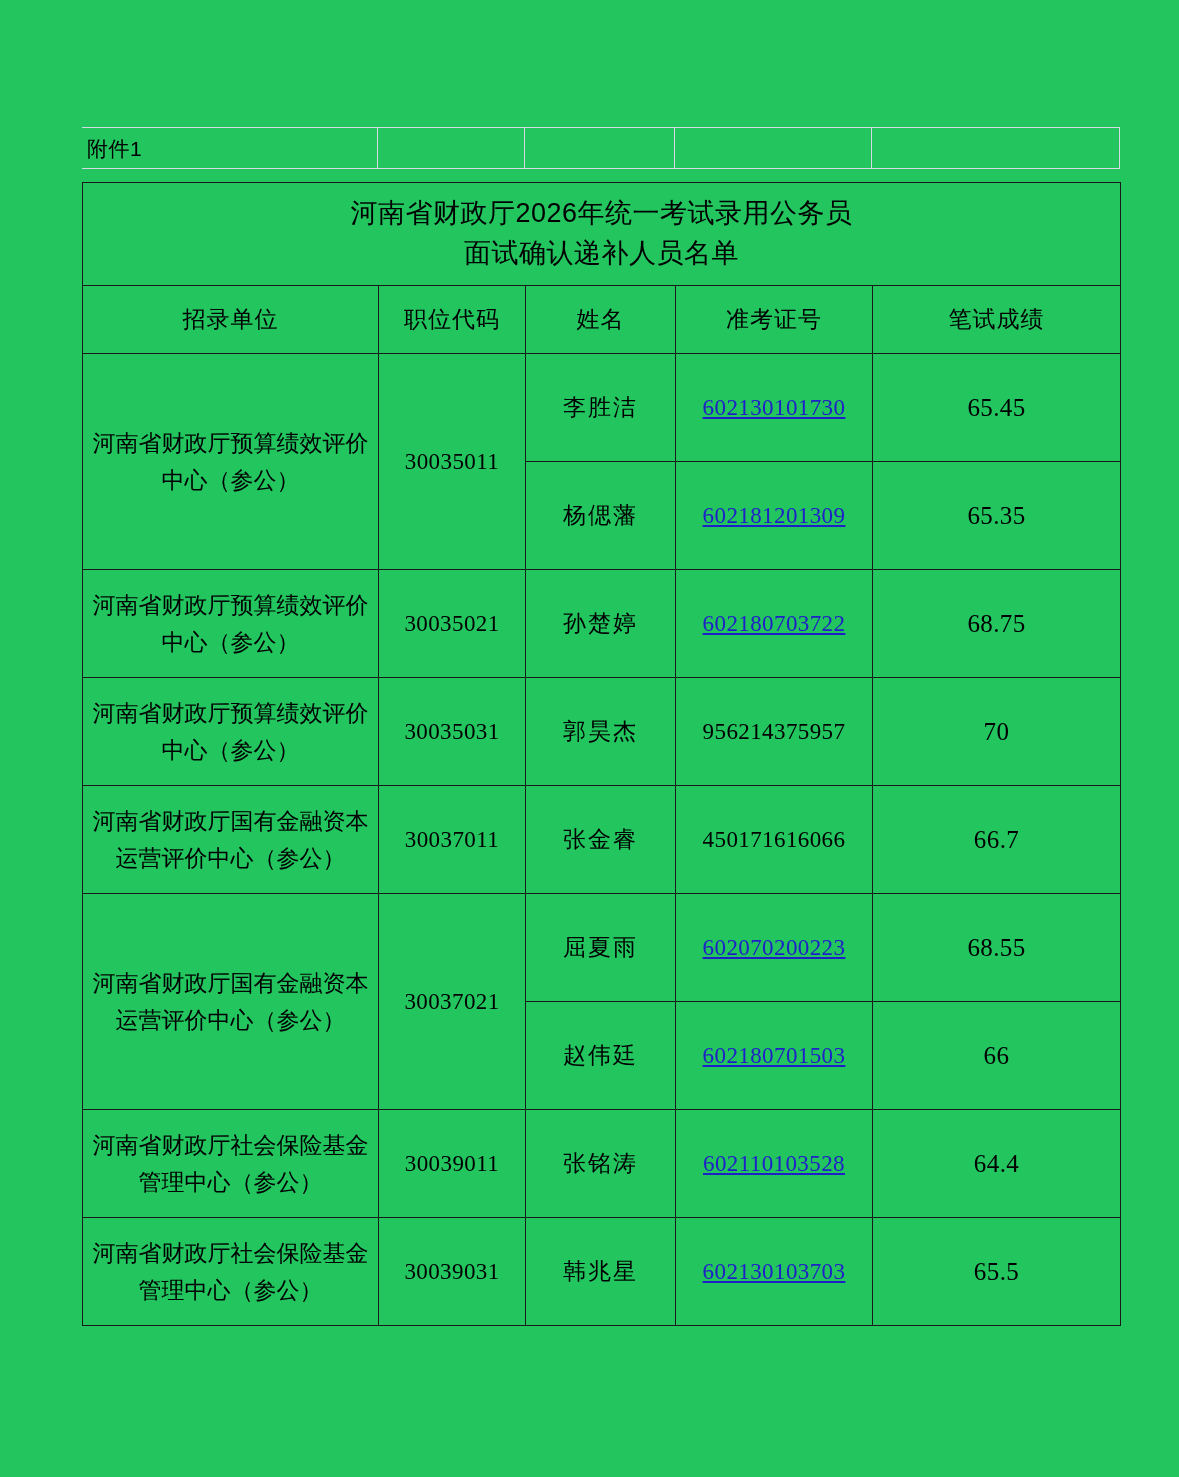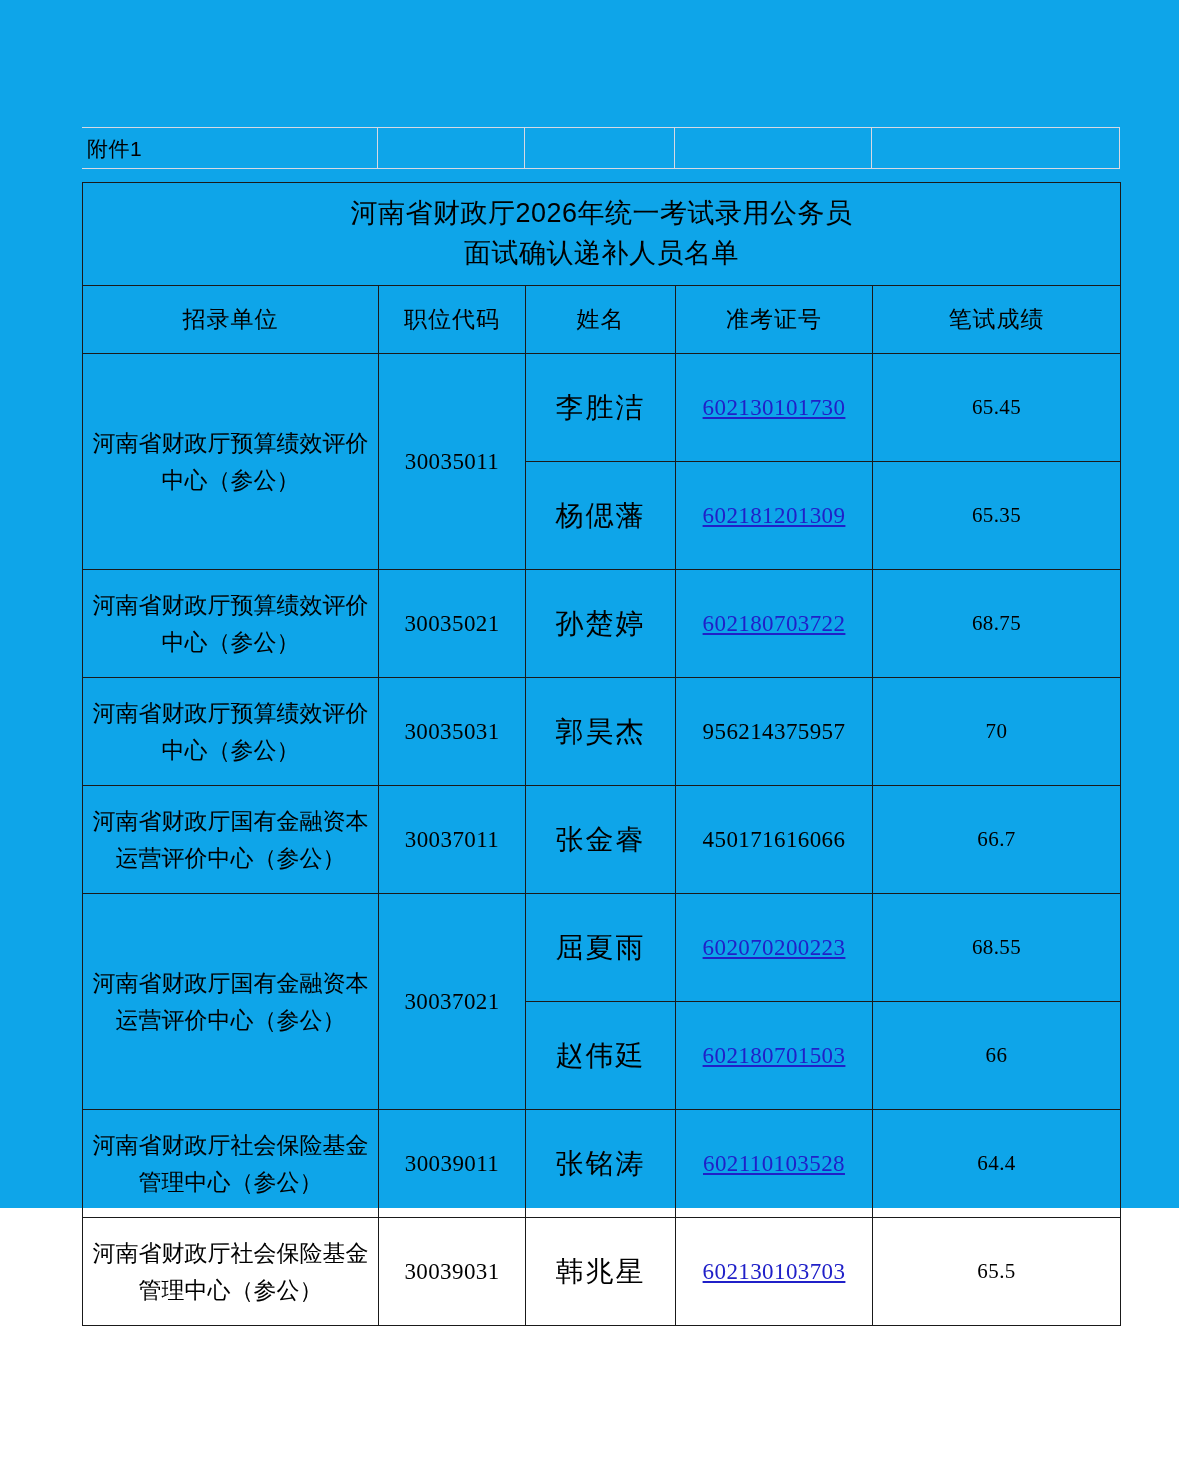--- a/index.html
+++ b/index.html
@@ -11,22 +11,22 @@
     width: 1179px;
     height: 1477px;
     font-family: "Liberation Serif", "DejaVu Serif", serif;
     color: #000000;
     overflow: hidden;
   }
 
   .sheet {
     position: relative;
     width: 1179px;
-    height: 1208px;
-    background: #0ea5e9;
+    height: 1477px;
+    background: #22c55e;
   }
 
   
   .gridstrip {
     position: absolute;
     left: 82px;
     top: 127px;
     width: 1038px;
     height: 42px;
     display: flex;
@@ -110,23 +110,23 @@
     padding: 3px 2px !important;
     text-align: justify;
     text-align-last: center;
     text-justify: inter-character;
   }
   .unit-cell .u-inner {
     display: block;
     padding: 0 2px;
   }
   .code-cell { font-size: 23px; letter-spacing: .4px; }
-  .name-cell { font-family: "Liberation Sans", "DejaVu Sans", sans-serif; font-size: 28px; letter-spacing: 2px; }
+  .name-cell { font-family: "Liberation Sans", "DejaVu Sans", sans-serif; font-size: 23px; letter-spacing: 2px; }
   .ticket-cell { font-size: 23px; letter-spacing: .4px; }
-  .score-cell { font-size: 21px; letter-spacing: .4px; }
+  .score-cell { font-size: 25px; letter-spacing: .4px; }
 
   .ticket-link {
     color: #2020c8;
     text-decoration: underline;
     text-underline-offset: 2px;
     cursor: pointer;
   }
   .ticket-plain { color: #000; text-decoration: none; }
   .r-mid   { height: 108px; }
   .r-sub   { height: 108px; }

